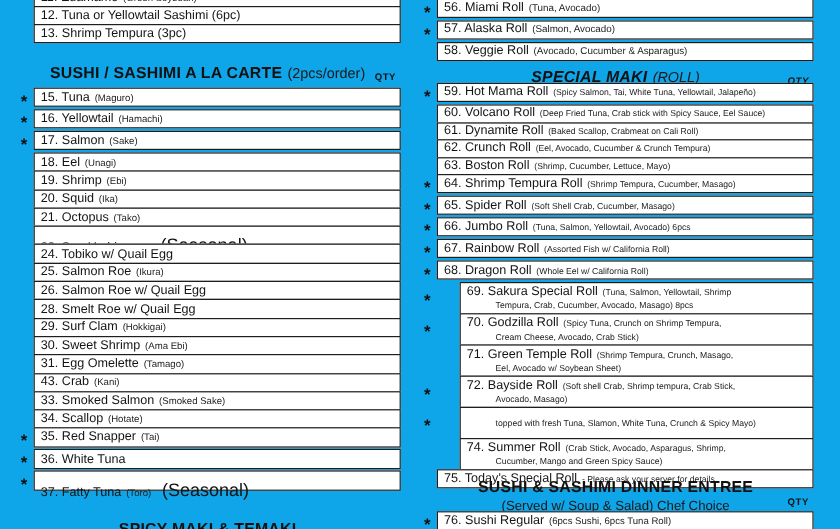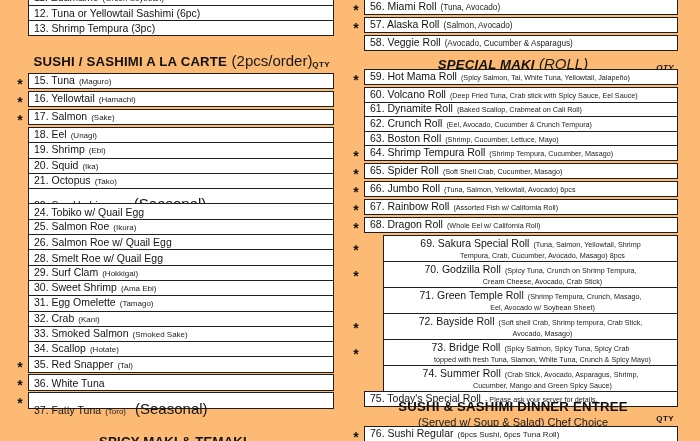--- a/index.html
+++ b/index.html
@@ -1,39 +1,39 @@
 <!DOCTYPE html>
 <html><head>
 <meta charset="utf-8">
 <style>
   html,body { margin:0; padding:0; }
   body {
     width:700px; height:441px; overflow:hidden;
     background:#ffffff; color:#1a1a1a;
     font-family:"Liberation Sans", sans-serif;
   }
-  .page { position:relative; width:700px; height:441px; overflow:hidden; background:#fdba74; }
+  .page { position:relative; width:700px; height:441px; overflow:hidden; background:#0ea5e9; }
 
   .abs { position:absolute; }
 
   
   .menu-table { }
   .mrow { display:flex; align-items:stretch; }
   .mrow + .mrow { margin-top:-1px; }
   .star-cell {
     width:16px; flex:0 0 16px;
     display:flex; align-items:center; justify-content:center;
     font-weight:bold; font-size:14px; color:#111; padding-top:3px;
   }
   .cell {
     flex:1; border:1px solid #1e1e1e; background:#ffffff;
     padding:0 5px; display:flex; align-items:center;
     box-sizing:content-box;
   }
-  .cell-two { flex-direction:column; align-items:center; justify-content:center;margin-left:19px; }
+  .cell-two { flex-direction:column; align-items:flex-start; justify-content:center;margin-left:19px; }
 
   .line { display:flex; align-items:baseline; white-space:pre; line-height:12px; }
   .line2 { padding-left:20px; line-height:10px; }
 
   .item-label { font-size:10.5px; color:#141414; }
   .item-desc  { margin-left:4px; color:#1c1c1c; }
   .item-note  { margin-left:9px; font-size:15px; color:#141414;margin-top:19px; }
 
   
   .t-left-intro .cell   { height:14px; }
@@ -45,21 +45,21 @@
 
   .t-left-intro  .item-desc { font-size:8px; }
   .t-left-carte  .item-desc { font-size:8px; }
   .t-right-top   .item-desc { font-size:8.2px; }
   .t-right-special .item-desc { font-size:7.2px; }
   .t-right-dinner  .item-desc { font-size:8px; }
 
   
   .hdr { text-align:center; }
   .hdr-title { font-weight:bold; font-size:13.2px; letter-spacing:0.2px; color:#111; display:inline; }
-  .hdr-sub   { font-weight:normal; font-size:15px; color:#191919; display:inline; }
+  .hdr-sub   { font-weight:normal; font-size:12px; color:#191919; display:inline; }
   .hdr-sub2  { font-weight:normal; font-size:11px; color:#191919; display:block; margin-top:1px; }
   .qty-label { position:absolute; right:4px; bottom:1px; font-size:8px; font-weight:bold; letter-spacing:0.4px; color:#111; }
 
   
   #left-intro-wrap    { left:12px;  top:-10px;  width:322px; }
   #left-carte-header  { left:12px;  top:52px;  width:322px; height:18px; }
   #left-carte-wrap    { left:12px;  top:73px;  width:322px; }
   #left-next-header   { left:12px;  top:432px; width:322px; height:18px; }
 
   #right-top-wrap     { left:348px; top:-1px;  width:330px; }
@@ -187,21 +187,21 @@
       </div>
       <div class="mrow">
         <span class="star-cell"></span>
         <div class="cell">
           <div class="line"><span class="item-label">31. Egg Omelette</span><span class="item-desc">(Tamago)</span></div>
         </div>
       </div>
       <div class="mrow">
         <span class="star-cell"></span>
         <div class="cell">
-          <div class="line"><span class="item-label">32. Crab</span><span class="item-desc">(Kani)</span></div>
+          <div class="line"><span class="item-label">43. Crab</span><span class="item-desc">(Kani)</span></div>
         </div>
       </div>
       <div class="mrow">
         <span class="star-cell"></span>
         <div class="cell">
           <div class="line"><span class="item-label">33. Smoked Salmon</span><span class="item-desc">(Smoked Sake)</span></div>
         </div>
       </div>
       <div class="mrow">
         <span class="star-cell"></span>
@@ -346,21 +346,20 @@
       <div class="mrow">
         <span class="star-cell">*</span>
         <div class="cell cell-two">
           <div class="line"><span class="item-label">72. Bayside Roll</span><span class="item-desc">(Soft shell Crab, Shrimp tempura, Crab Stick,</span></div>
           <div class="line line2 item-desc">Avocado, Masago)</div>
         </div>
       </div>
       <div class="mrow">
         <span class="star-cell">*</span>
         <div class="cell cell-two">
-          <div class="line"><span class="item-label">73. Bridge Roll</span><span class="item-desc">(Spicy Salmon, Spicy Tuna, Spicy Crab</span></div>
           <div class="line line2 item-desc">topped with fresh Tuna, Slamon, White Tuna, Crunch &amp; Spicy Mayo)</div>
         </div>
       </div>
       <div class="mrow">
         <span class="star-cell"></span>
         <div class="cell cell-two">
           <div class="line"><span class="item-label">74. Summer Roll</span><span class="item-desc">(Crab Stick, Avocado, Asparagus, Shrimp,</span></div>
           <div class="line line2 item-desc">Cucumber, Mango and Green Spicy Sauce)</div>
         </div>
       </div>

